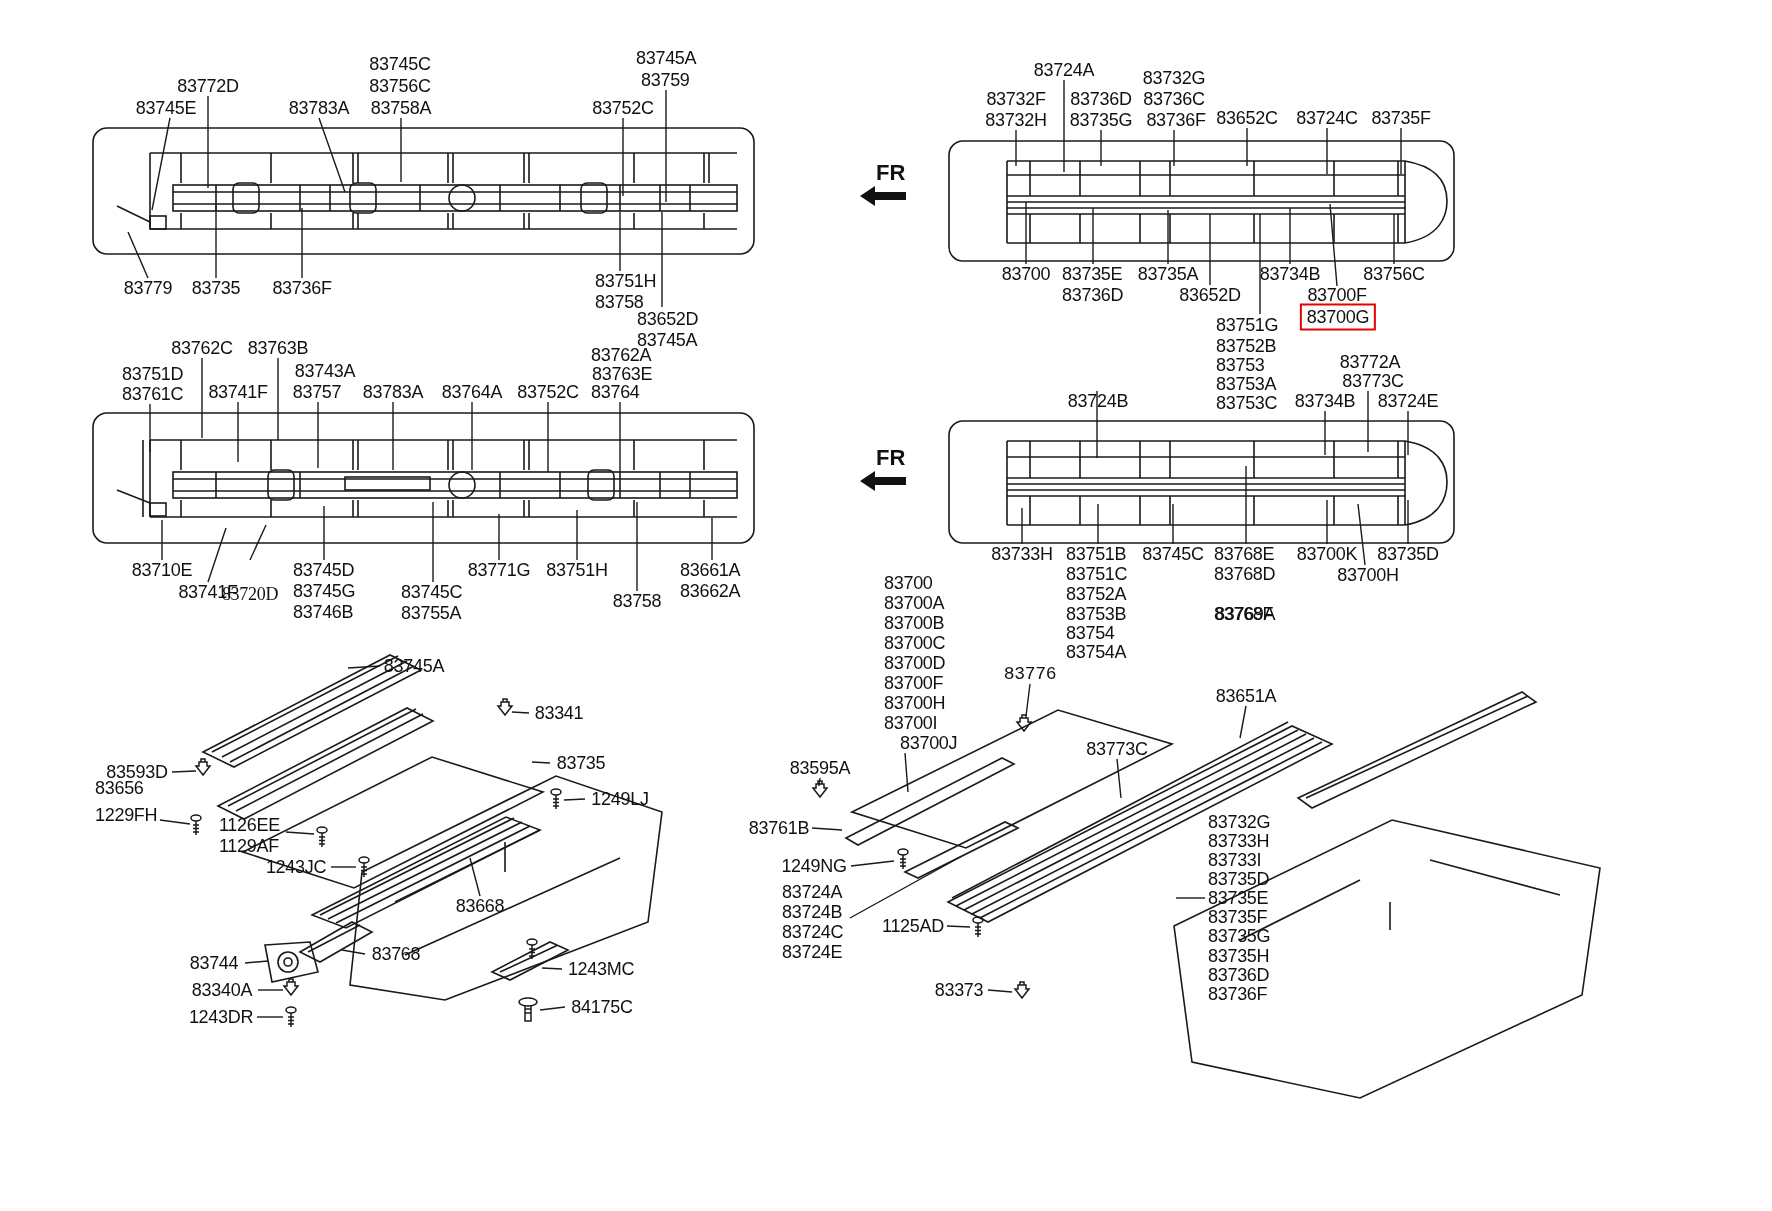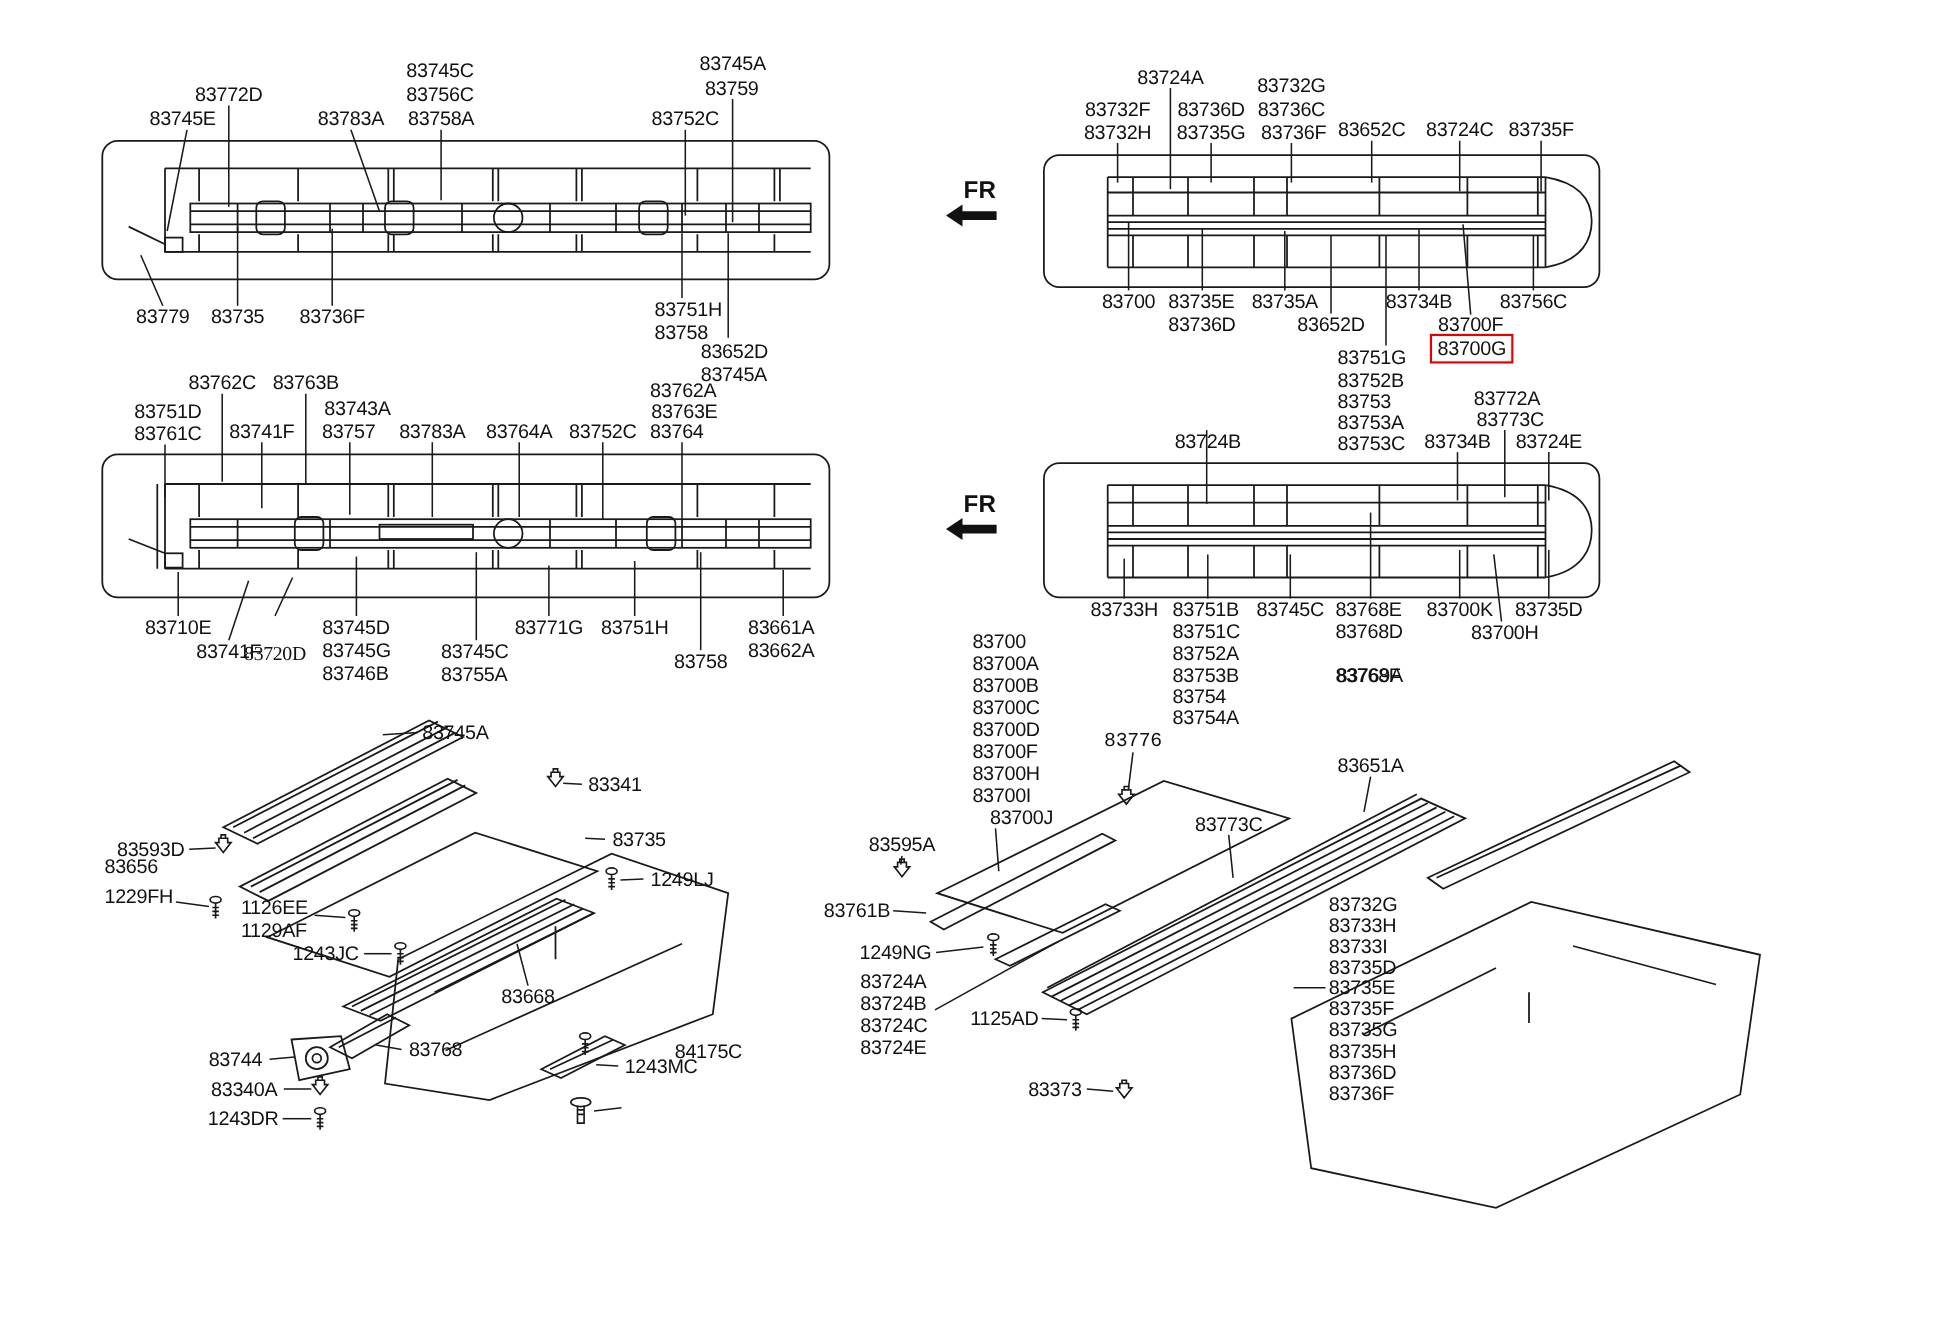--- a/index.html
+++ b/index.html
@@ -329,21 +329,21 @@
       <span class="part-label left" style="left: 95px; top: 788px;">83656</span>
       <span class="part-label left" style="left: 219px; top: 825px;">1126EE</span>
       <span class="part-label left" style="left: 219px; top: 846px;">1129AF</span>
       <span class="part-label" style="left: 296px; top: 867px;">1243JC</span>
       <span class="part-label" style="left: 480px; top: 906px;">83668</span>
       <span class="part-label" style="left: 214px; top: 963px;">83744</span>
       <span class="part-label" style="left: 396px; top: 954px;">83768</span>
       <span class="part-label" style="left: 222px; top: 990px;">83340A</span>
       <span class="part-label" style="left: 221px; top: 1017px;">1243DR</span>
       <span class="part-label" style="left: 601px; top: 969px;">1243MC</span>
-      <span class="part-label" style="left: 602px; top: 956px; margin-left: 42px;">84175C</span>
+      <span class="part-label" style="left: 602px; top: 1007px;">84175C</span>
       <span class="part-label left" style="left: 884px; top: 583px;">83700</span>
       <span class="part-label left" style="left: 884px; top: 603px;">83700A</span>
       <span class="part-label left" style="left: 884px; top: 623px;">83700B</span>
       <span class="part-label left" style="left: 884px; top: 643px;">83700C</span>
       <span class="part-label left" style="left: 884px; top: 663px;">83700D</span>
       <span class="part-label left" style="left: 884px; top: 683px;">83700F</span>
       <span class="part-label left" style="left: 884px; top: 703px;">83700H</span>
       <span class="part-label left" style="left: 884px; top: 723px;">83700I</span>
       <span class="part-label left" style="left: 900px; top: 743px;">83700J</span>
       <span class="part-label" style="left: 1030px; top: 674px; font-family: Liberation Mono, monospace;">83776</span>

